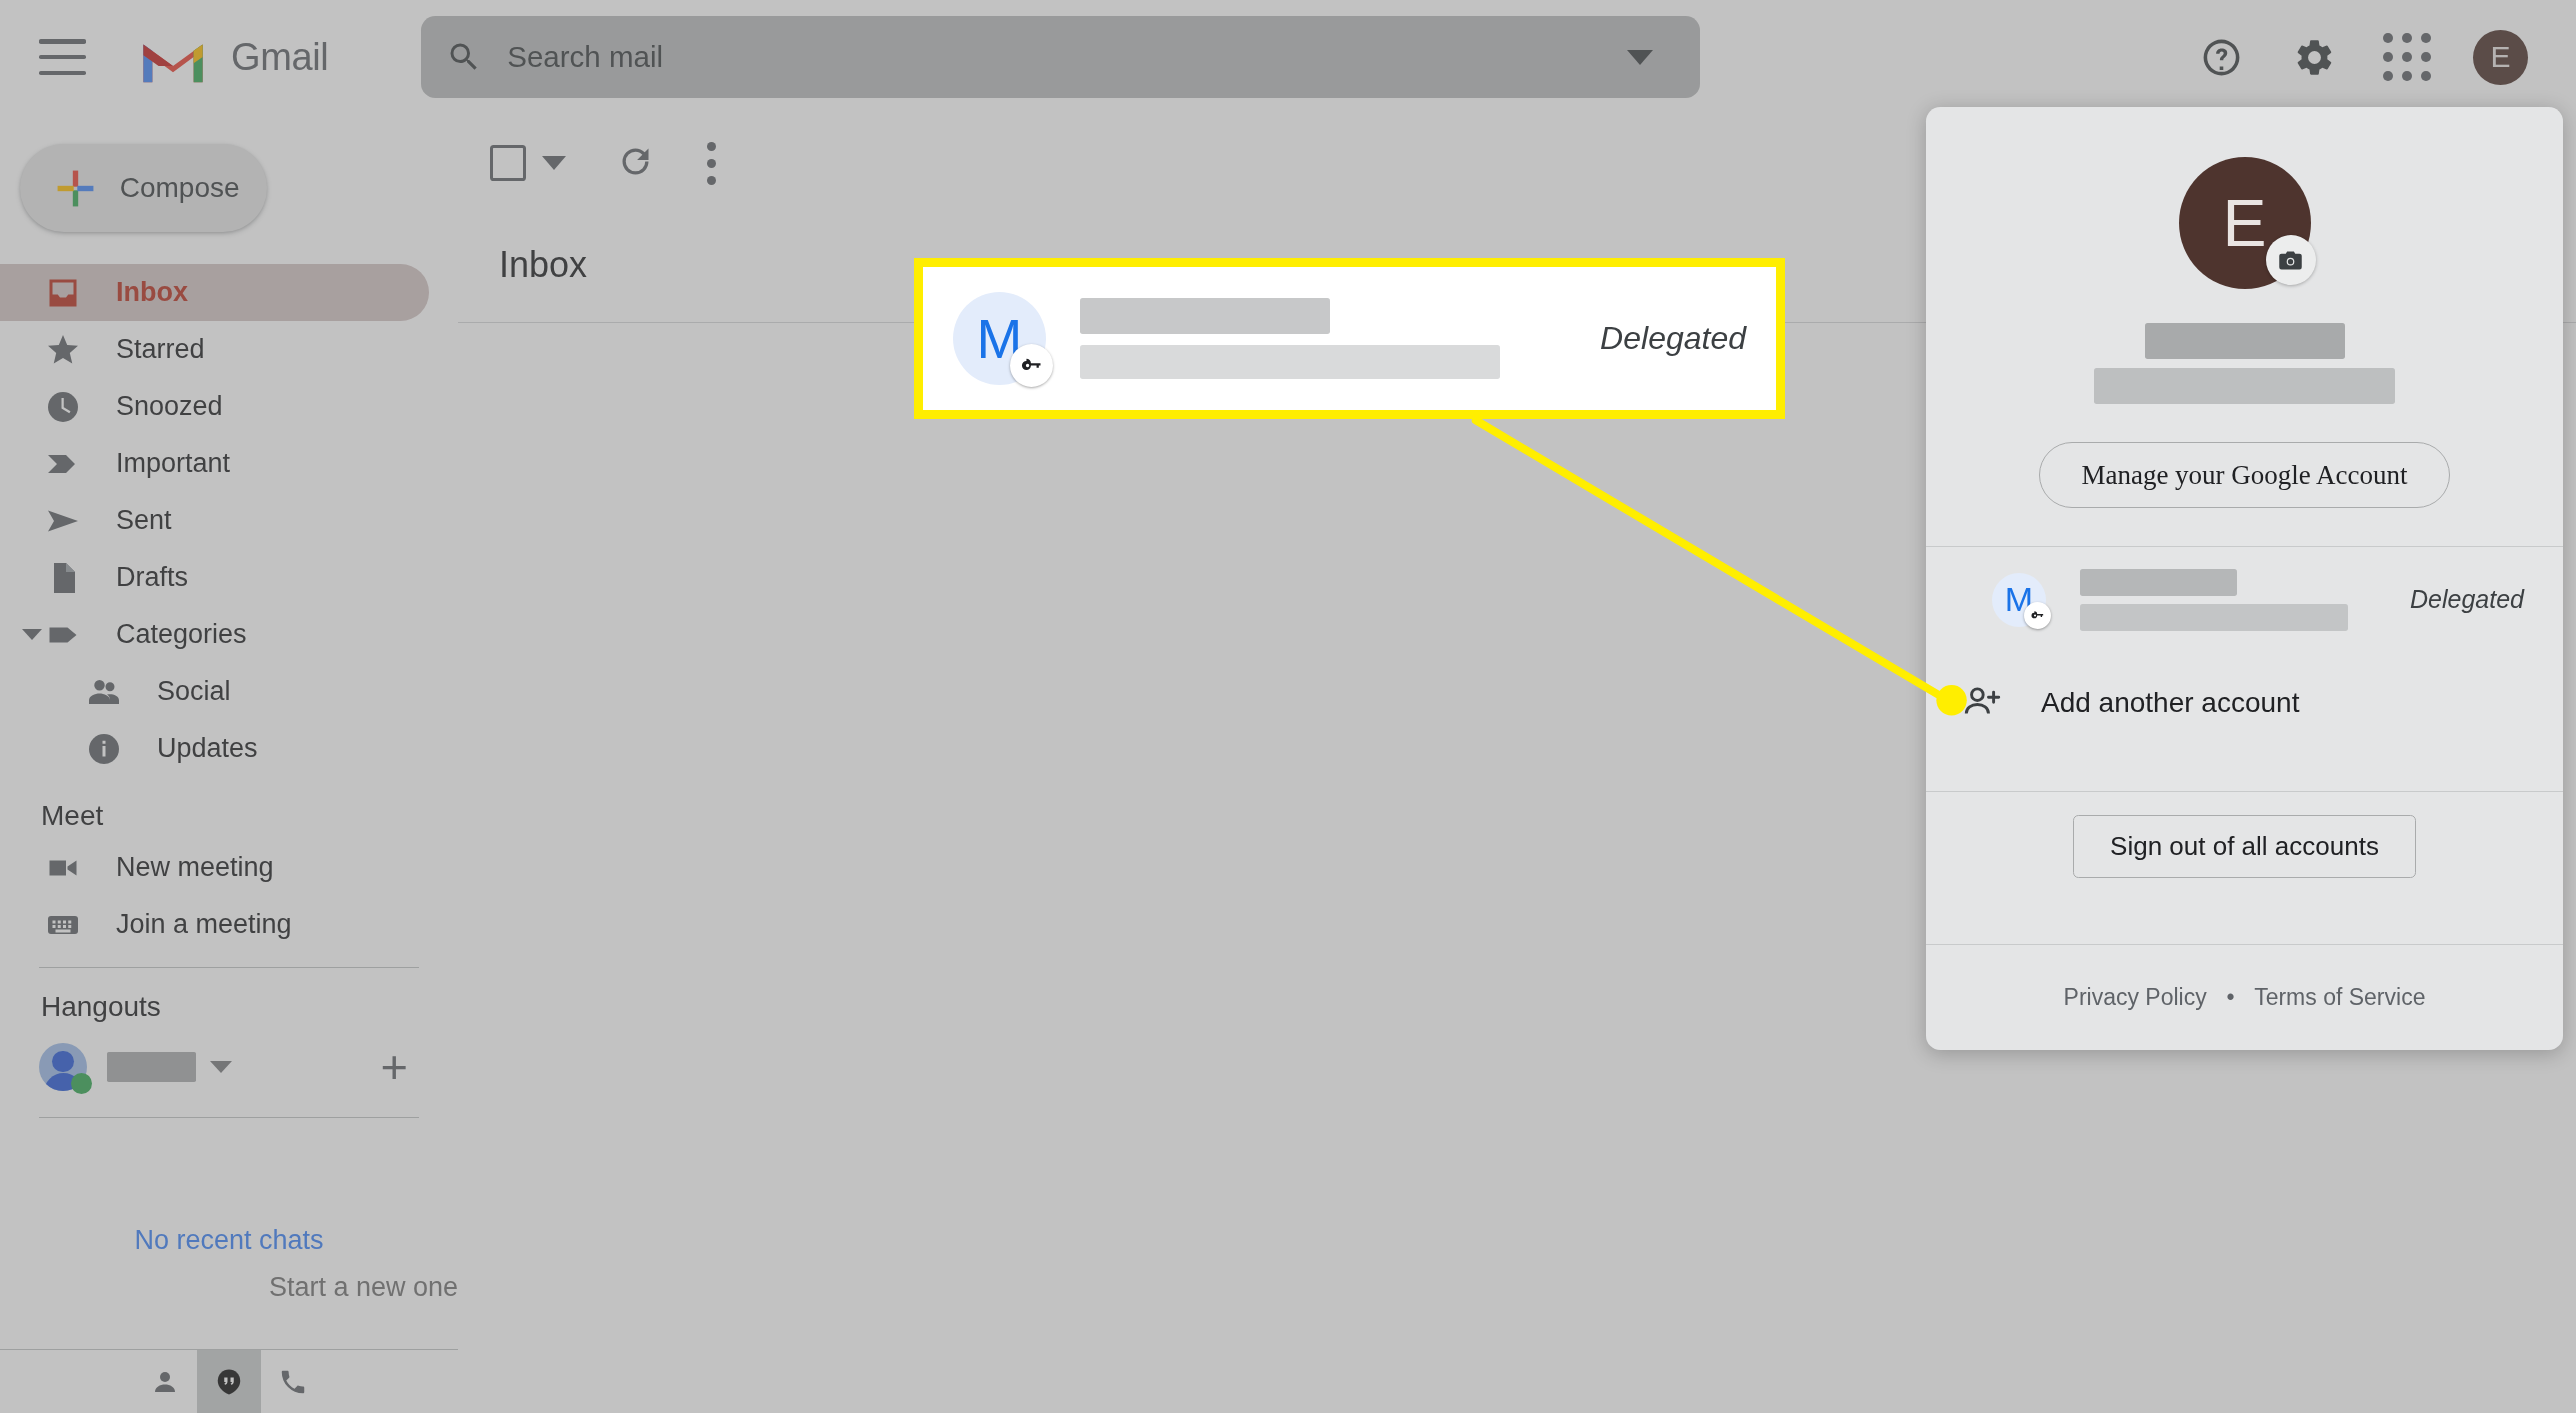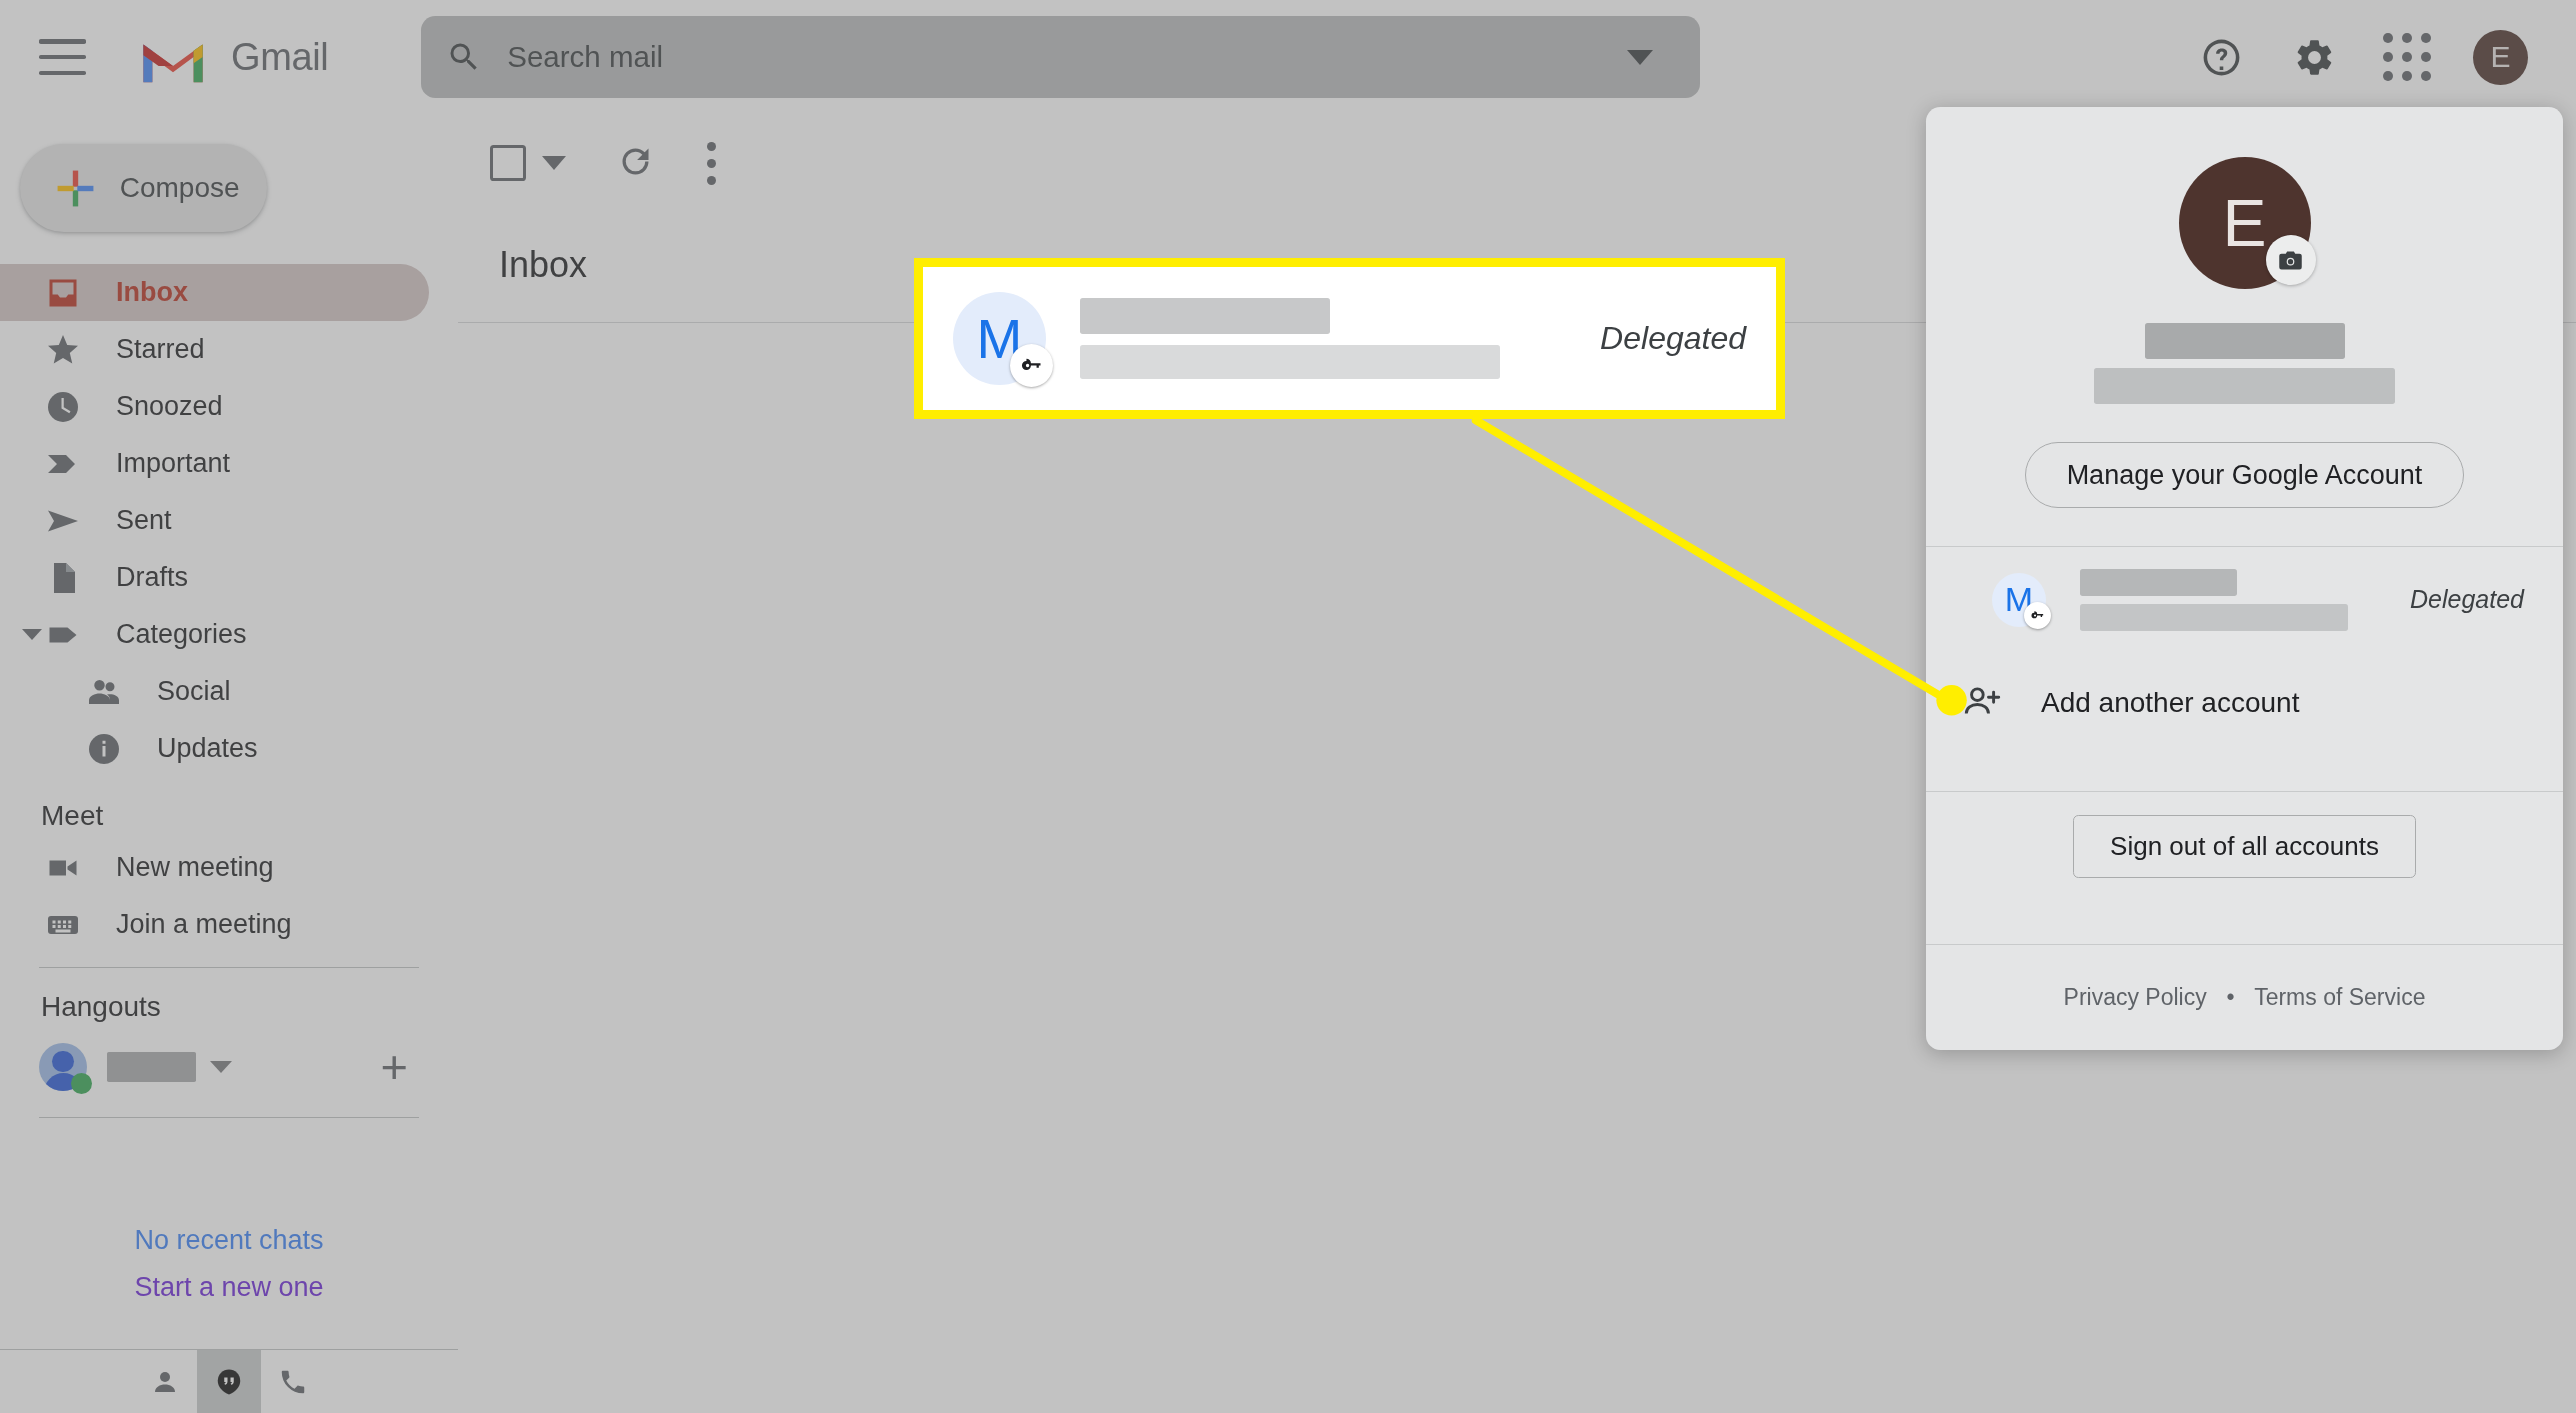--- a/index.html
+++ b/index.html
@@ -90,21 +90,21 @@
   .ho-head { position:absolute; width:21.5px;height:21.5px;border-radius:50%;background:#2a5bd7; left:13.4px; top:8px; }
   .ho-body { position:absolute; width:39px;height:27px;border-radius:19.7px 19.7px 0 0;background:#2a5bd7; left:4.5px; top:30px; }
   .ho-status { position:absolute; width:21.5px;height:21.5px;border-radius:50%;background:#34a853; right:-5.4px; bottom:-3.6px; }
   .blur-chip { background:#a9abac; border-radius:1.8px; }
   .ho-caret { width:0;height:0;margin-left:14.3px;
     border-left:11.6px solid transparent;border-right:11.6px solid transparent;border-top:12.5px solid #7b7d7f; }
   .ho-plus { margin-left:auto; margin-right:50px; font-size:47px; color:#5f6368; line-height:1; cursor:pointer; }
 
   .chat-empty { text-align:center; margin-top:107px; }
   .chat-empty .l1 { font-size:27px; color:#3b82f6; }
-  .chat-empty .l2 { font-size:27px; color:#6d28d9; margin-top:16px; cursor:pointer; }
+  .chat-empty .l2 { font-size:27px; color:#737373; margin-top:16px; cursor:pointer;text-align:right; }
 
   .sb-bottom {
     margin-top:auto; height:64px; border-top:0.9px solid #c2c4c5;
     display:flex; align-items:center;
   }
   .sb-tab { width:64px;height:64px; display:flex;align-items:center;justify-content:center; cursor:pointer; }
   .sb-tab.sel { background:#c9cbcc; }
 
   
   .mainpane { position:absolute; top:114px; left:458px; right:0; bottom:0; background:#fff; z-index:4; }
@@ -159,21 +159,21 @@
   .cam-badge {
     position:absolute; right:-5.4px; bottom:3.6px; width:50px;height:50px;border-radius:50%;
     background:#eceded; box-shadow:0 0.9px 3.6px rgba(0,0,0,.28);
     display:flex;align-items:center;justify-content:center;
   }
   .name-blur { width:200px;height:36px;background:#a8aaab;border-radius:2.7px;margin-top:34px; }
   .email-blur { width:301px;height:36px;background:#bdbfc0;border-radius:2.7px;margin-top:9px; }
   .manage-btn {
     margin-top:38px; padding:0 41px; height:66px; line-height:64px;
     border:0.9px solid #a9abac; border-radius:33px; background:transparent;
-    font-size:27px; color:#202124; cursor:pointer; font-family:Liberation Sans, sans-serif;
+    font-size:27px; color:#202124; cursor:pointer; font-family:Liberation Serif, serif;
   }
   .acct-divider { width:100%; height:0.9px; background:#c8cacb; margin-top:38px; }
 
   .acct-row { width:100%; height:106px; display:flex; align-items:center; padding-left:66px; cursor:pointer; }
   .row-av { width:54px;height:54px;border-radius:50%; flex:none; position:relative; overflow:visible; }
   .photo-av { background:linear-gradient(180deg,#7ea8d6 0%,#7ea8d6 38%,#4a7a3f 39%,#3f6b36 100%); overflow:hidden; position:relative; }
   .photo-av .pfig { position:absolute; right:7.2px; bottom:0; width:23px;height:36px;background:#2e3c52;border-radius:9px 9px 0 0; }
   .photo-av .phead { position:absolute; right:11.6px; bottom:30px; width:14.3px;height:14.3px;border-radius:50%;background:#c8a178; }
   .photo-av .phat { position:absolute; right:5.4px; bottom:39px; width:27px;height:9px;border-radius:4.5px;background:#6b4b2a; }
   .m-av-small { background:#e3ecfb; display:flex;align-items:center;justify-content:center;font-size:34px;color:#1a73e8; }

